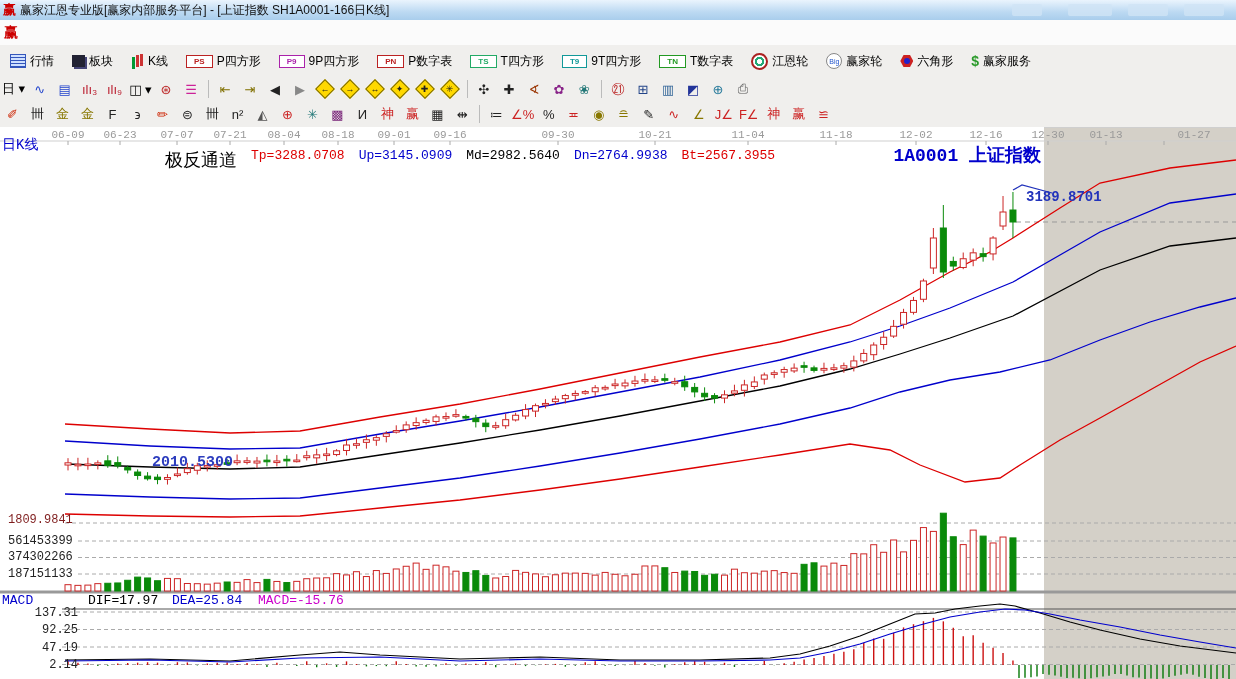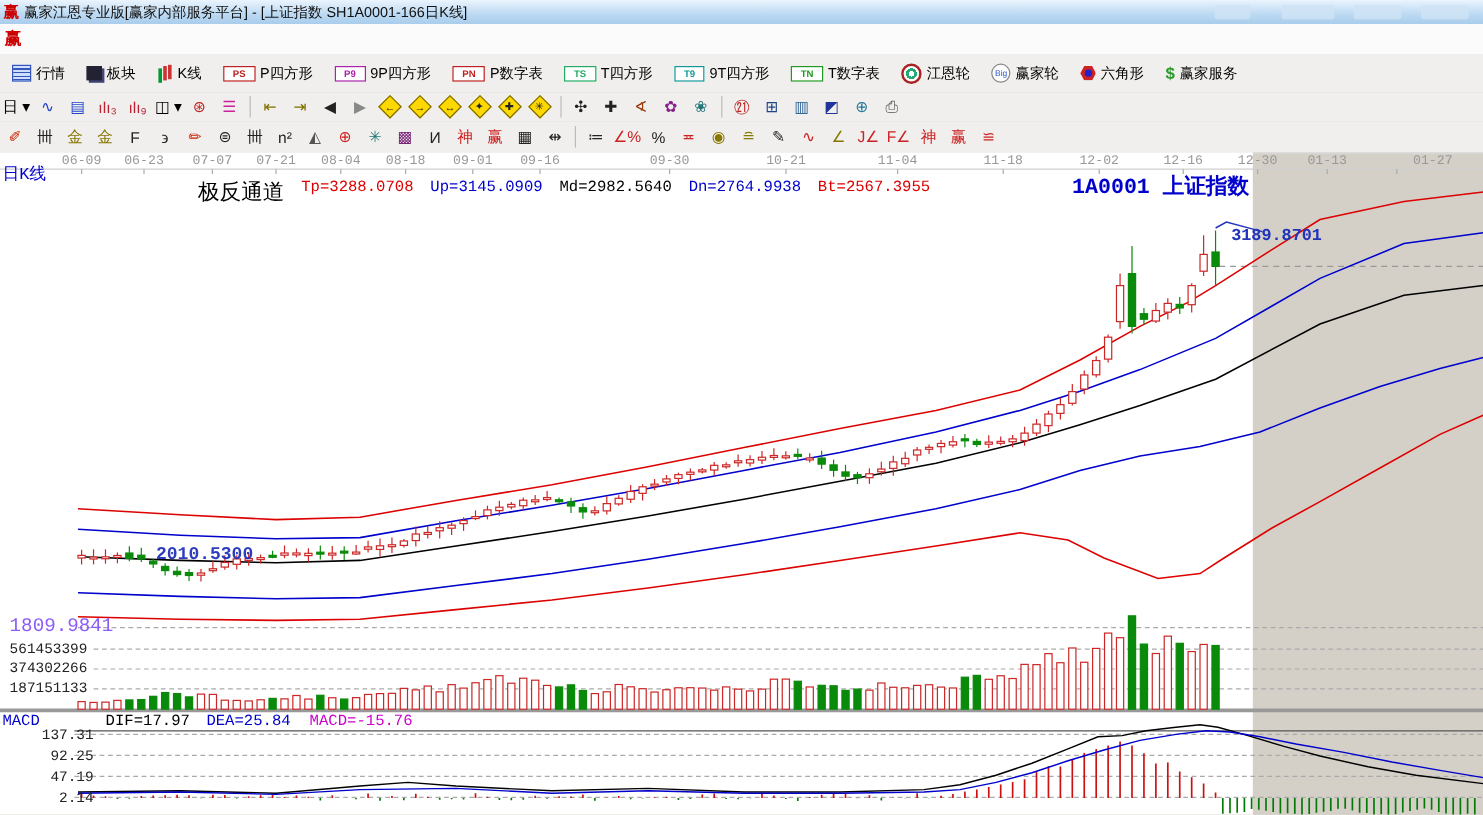--- a/index.html
+++ b/index.html
@@ -46,22 +46,22 @@
   .diamond i{transform:rotate(-45deg);font-style:normal;font-size:9px;color:#222;line-height:1;}
   
   #chart{left:0;top:127px;width:1044px;height:552px;background:#fff;font-family:Liberation Mono, monospace;}
   #chartsvg{position:absolute;left:0;top:0;}
   .datelab{position:absolute;top:2px;font-size:11px;color:#999;transform:translateX(-50%);white-space:nowrap;}
   .lab{position:absolute;white-space:nowrap;}
   #periodlab{left:2px;top:9px;color:#0000cc;font-size:14px;}
   #symlab{right:3px;top:16px;color:#0000cc;font-size:18px;font-weight:bold;}
   #indrow{left:165px;top:21px;font-size:13px;display:flex;gap:14px;color:#000;}
   #lastprice{left:1026px;top:62px;color:#2233bb;font-size:14px;font-weight:bold;}
-  #midprice{left:130px;top:327px;color:#2233bb;font-size:15px;font-weight:bold;opacity:.95;}
-  #botprice{left:8px;top:386px;color:#8b5cf6;font-size:16px;}
+  #midprice{left:152px;top:327px;color:#2233bb;font-size:15px;font-weight:bold;opacity:.95;}
+  #botprice{left:8px;top:386px;color:#7f1d1d;font-size:12px;}
   .volax{left:8px;font-size:12px;color:#222;}
   .macdax{width:70px;text-align:right;font-size:12px;color:#222;}
   #macdrow{left:2px;top:466px;font-size:13px;display:flex;}
 </style>
 </head>
 <body>
 
 <div id="titlebar" class="abs">
   <span class="logo">赢</span>
   <span>赢家江恩专业版[赢家内部服务平台] - [上证指数  SH1A0001-166日K线]</span>

